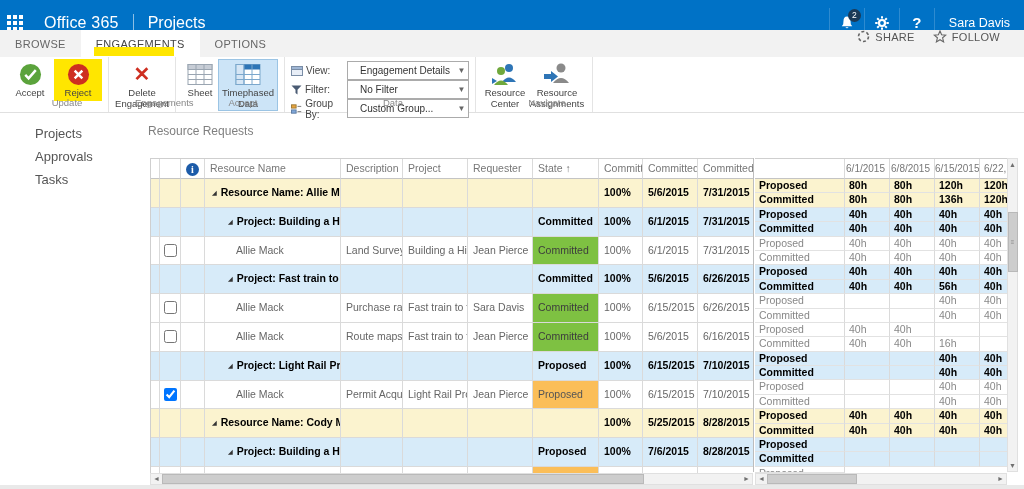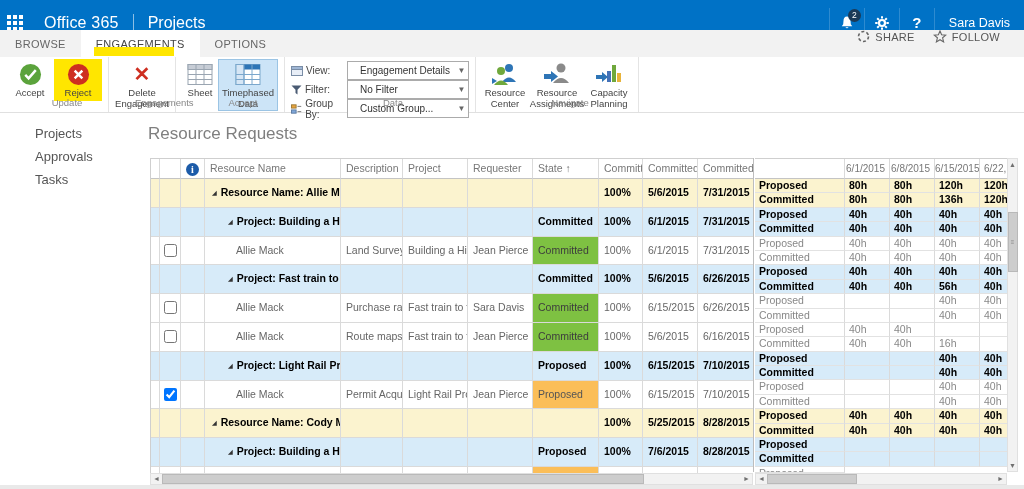--- a/index.html
+++ b/index.html
@@ -49,21 +49,21 @@
   .datagrp{display:flex;flex-direction:column;gap:2px;padding-top:3px;}
   .datarow{display:flex;align-items:center;height:17px;}
   .datalabel{display:flex;align-items:center;gap:3px;width:56px;font-size:10px;color:#444;}
   .dropdown{width:108px;height:17px;border:1px solid #ABABAB;background:#fff;display:flex;
             align-items:center;font-size:10px;color:#333;padding-left:12px;position:relative;cursor:pointer;}
   .dropdown .caret{margin-left:auto;width:13px;color:#666;font-size:8px;text-align:center;}
 
   
   .sidebar{position:absolute;left:0;top:122px;width:148px;}
   .sb-item{padding:4px 0 4px 35px;font-size:13px;color:#555;cursor:pointer;}
-  .page-title{position:absolute;left:148px;top:124px;font-size:17px;color:#7F7F7F;}
+  .page-title{position:absolute;left:148px;top:124px;font-size:12px;color:#7F7F7F;}
 
   
   .pane{position:absolute;top:158px;background:#fff;}
   .pane-left{left:150px;width:603px;border-left:1px solid #CFCFCF;border-top:1px solid #CFCFCF;}
   .pane-div{left:753px;width:2px;height:314px;border-left:1px solid #BDBDBD;border-right:1px solid #BDBDBD;background:#fff;position:absolute;top:158px;}
   .pane-right{left:755px;width:252px;border-top:1px solid #CFCFCF;}
   .ghead{display:flex;height:20px;background:#fff;color:#777;}
   .ghead .gc,.ghead .rc{border-bottom:1px solid #C4C4C4;font-size:10.5px;line-height:19px;}
   .gc{box-sizing:border-box;border-right:1px solid #DADADA;overflow:hidden;white-space:nowrap;
       padding-left:5px;font-size:10.5px;}
@@ -305,31 +305,20 @@
       <div class="bigbtn" style="width:56px">
         <span class="ic">
           <svg width="28" height="26" viewBox="0 0 28 26">
             <circle cx="18" cy="7" r="4.5" fill="#8A8A8A"></circle>
               <path d="M10 22 q8 -10 16 0 z" fill="#8A8A8A"></path>
             <path d="M1 13 h7 v-3 l7 5.5 -7 5.5 v-3 h-7 z" fill="#2E75B6"></path>
           </svg>
         </span>
         <span>Resource Assignments</span>
       </div>
-      <div class="bigbtn" style="width:44px">
-        <span class="ic">
-          <svg width="28" height="26" viewBox="0 0 28 26">
-            <rect x="12" y="10" width="4" height="11" fill="#4472B8"></rect>
-            <rect x="17" y="4" width="4" height="17" fill="#6FA83C"></rect>
-            <rect x="22" y="12" width="4" height="9" fill="#E8B33A"></rect>
-            <path d="M1 14 h6 v-3 l6 5 -6 5 v-3 h-6 z" fill="#2E75B6"></path>
-          </svg>
-        </span>
-        <span>Capacity Planning</span>
-      </div>
       <div class="rgroup-label">Navigate</div>
     </div>
   </div>
 
   <div class="sidebar">
     <div class="sb-item">Projects</div>
     <div class="sb-item">Approvals</div>
     <div class="sb-item">Tasks</div>
   </div>
 

